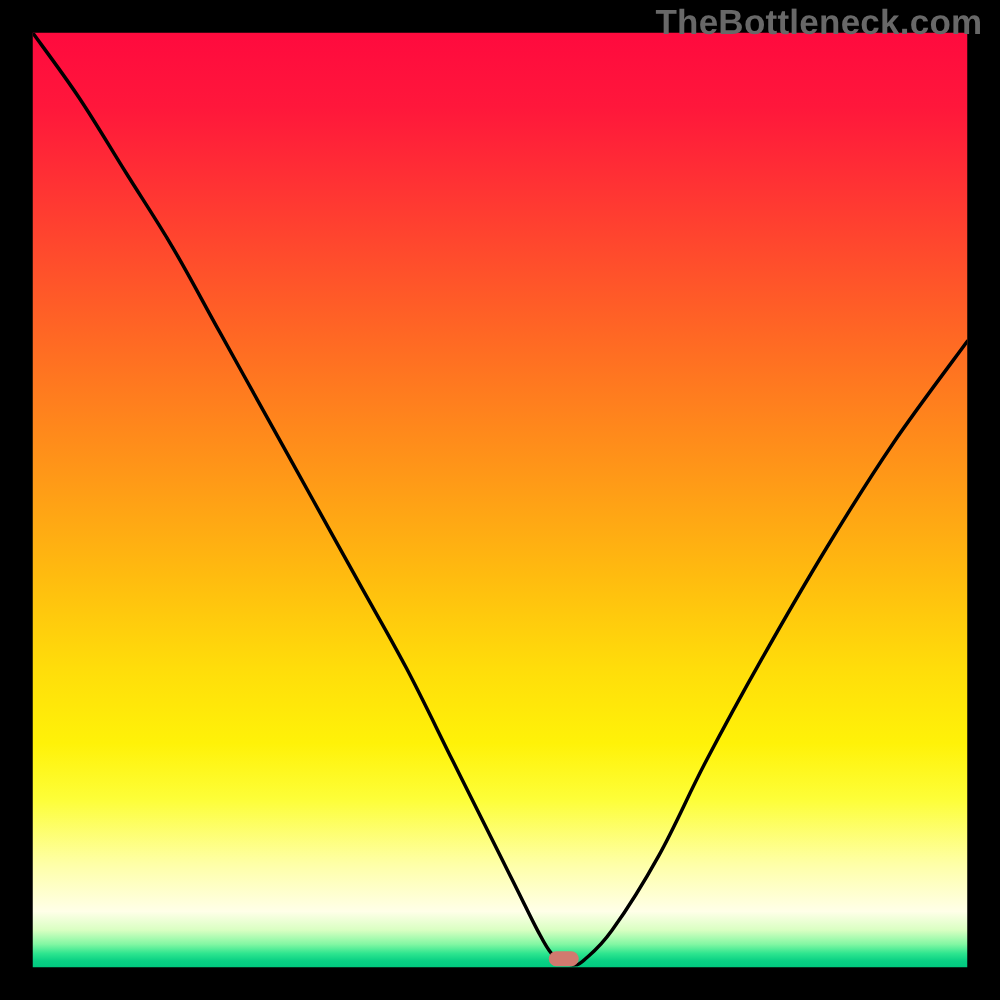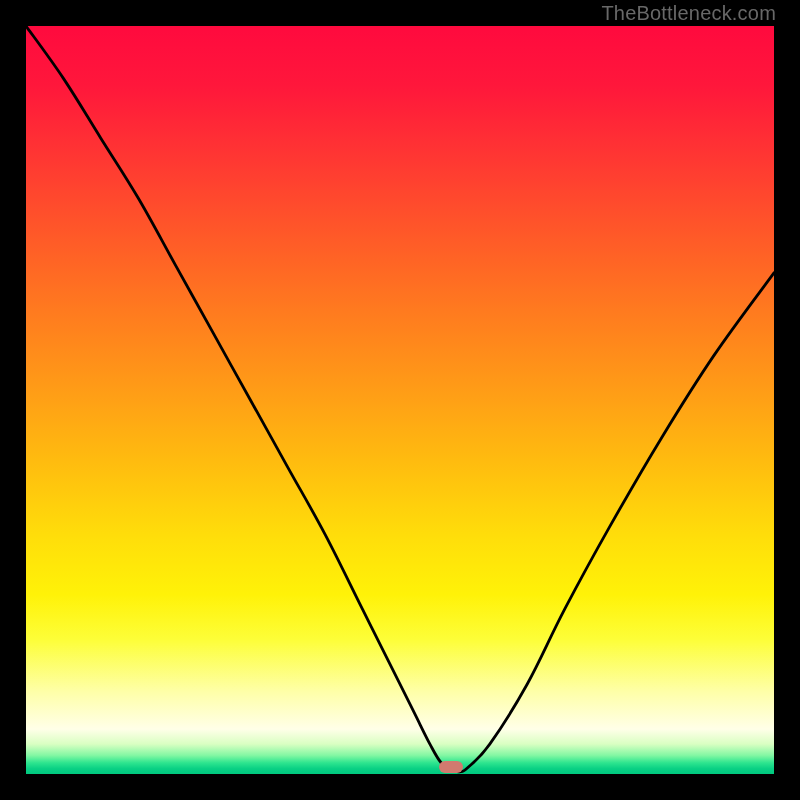--- a/index.html
+++ b/index.html
@@ -12,24 +12,24 @@
   }
   .frame {
     position: relative;
     width: 800px;
     height: 800px;
     background: #000;
   }
   .watermark {
     position: absolute;
     top: 2px;
-    right: 24px;
+    right: 14px;
     font-family: Arial, Helvetica, sans-serif;
-    font-size: 20px;
-    font-weight: 400;
+    font-size: 28px;
+    font-weight: 700;
     color: #686868;
     letter-spacing: 0.2px;
     z-index: 10;
   }
   .plot-area {
     position: absolute;
     left: 26px;
     top: 26px;
     width: 748px;
     height: 748px;

